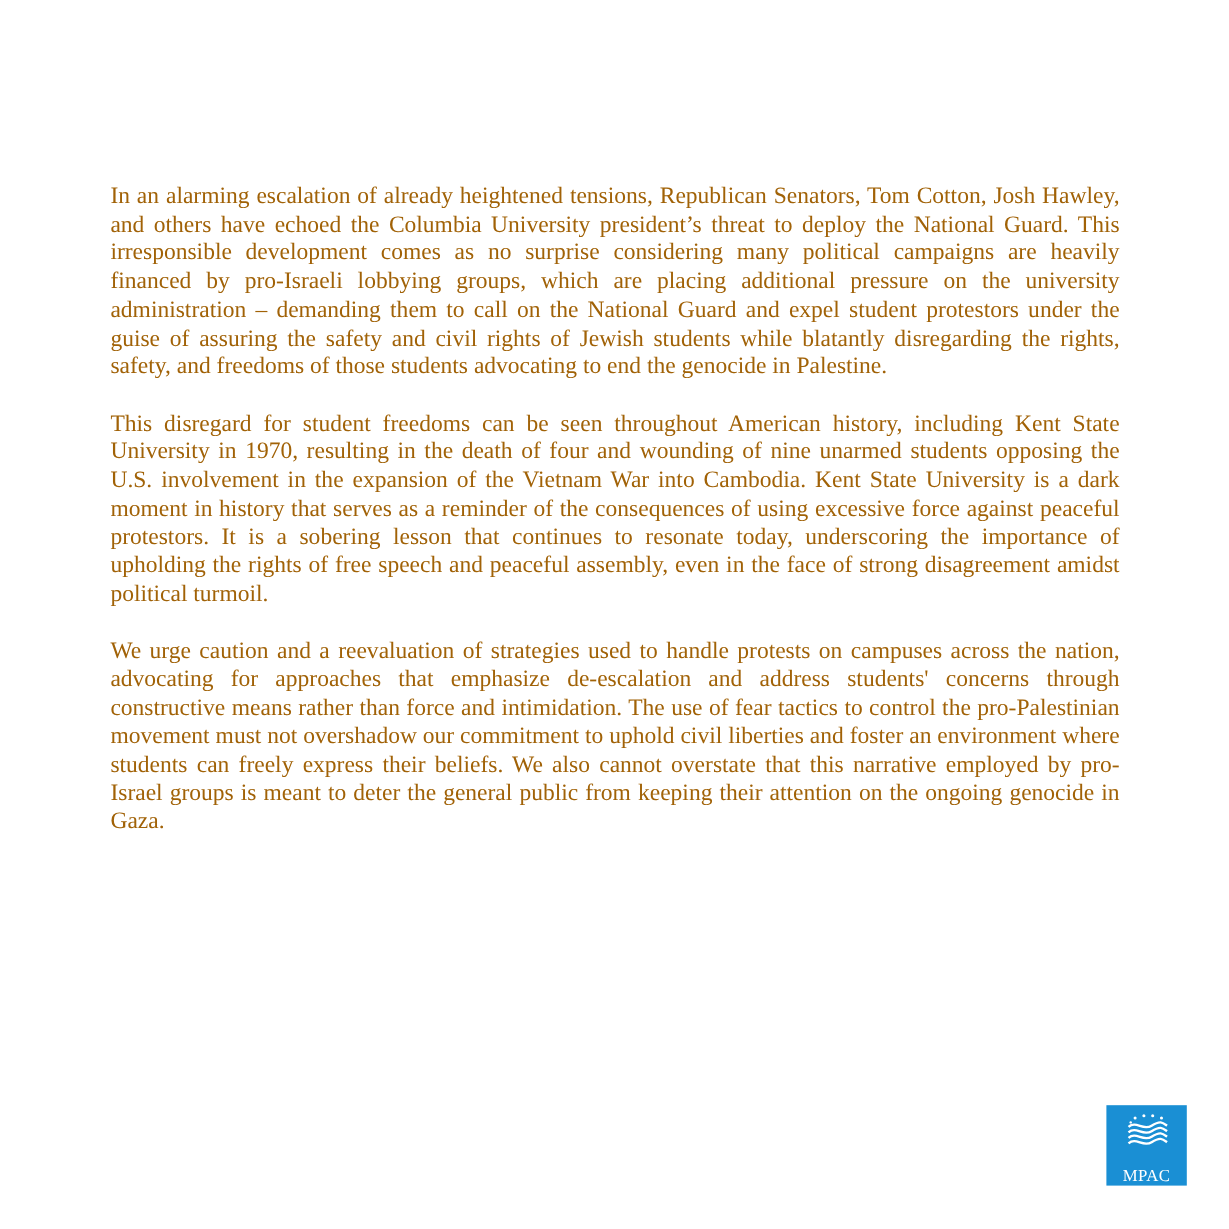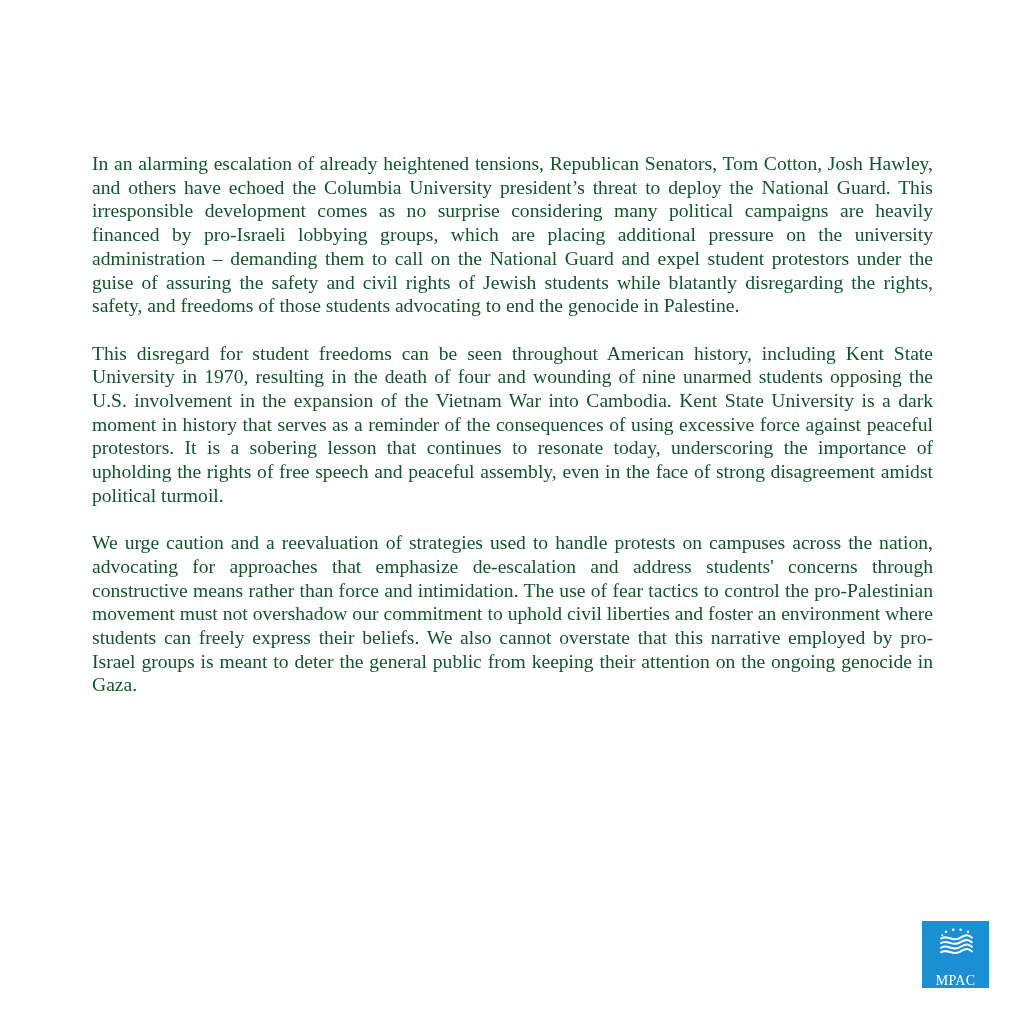--- a/index.html
+++ b/index.html
@@ -14,21 +14,21 @@
       overflow: hidden;
     }
     .content {
       position: absolute;
       left: 92px;
       top: 152px;
       width: 841px;
       font-family: "Liberation Serif", "DejaVu Serif", serif;
       font-size: 19.6px;
       line-height: 23.7px;
-      color: #14532d;
+      color: #a16207;
       text-align: justify;
     }
     .content p {
       margin: 0 0 23.7px 0;
       text-align: justify;
       text-align-last: left;
     }
     .logo {
       position: absolute;
       left: 922px;

